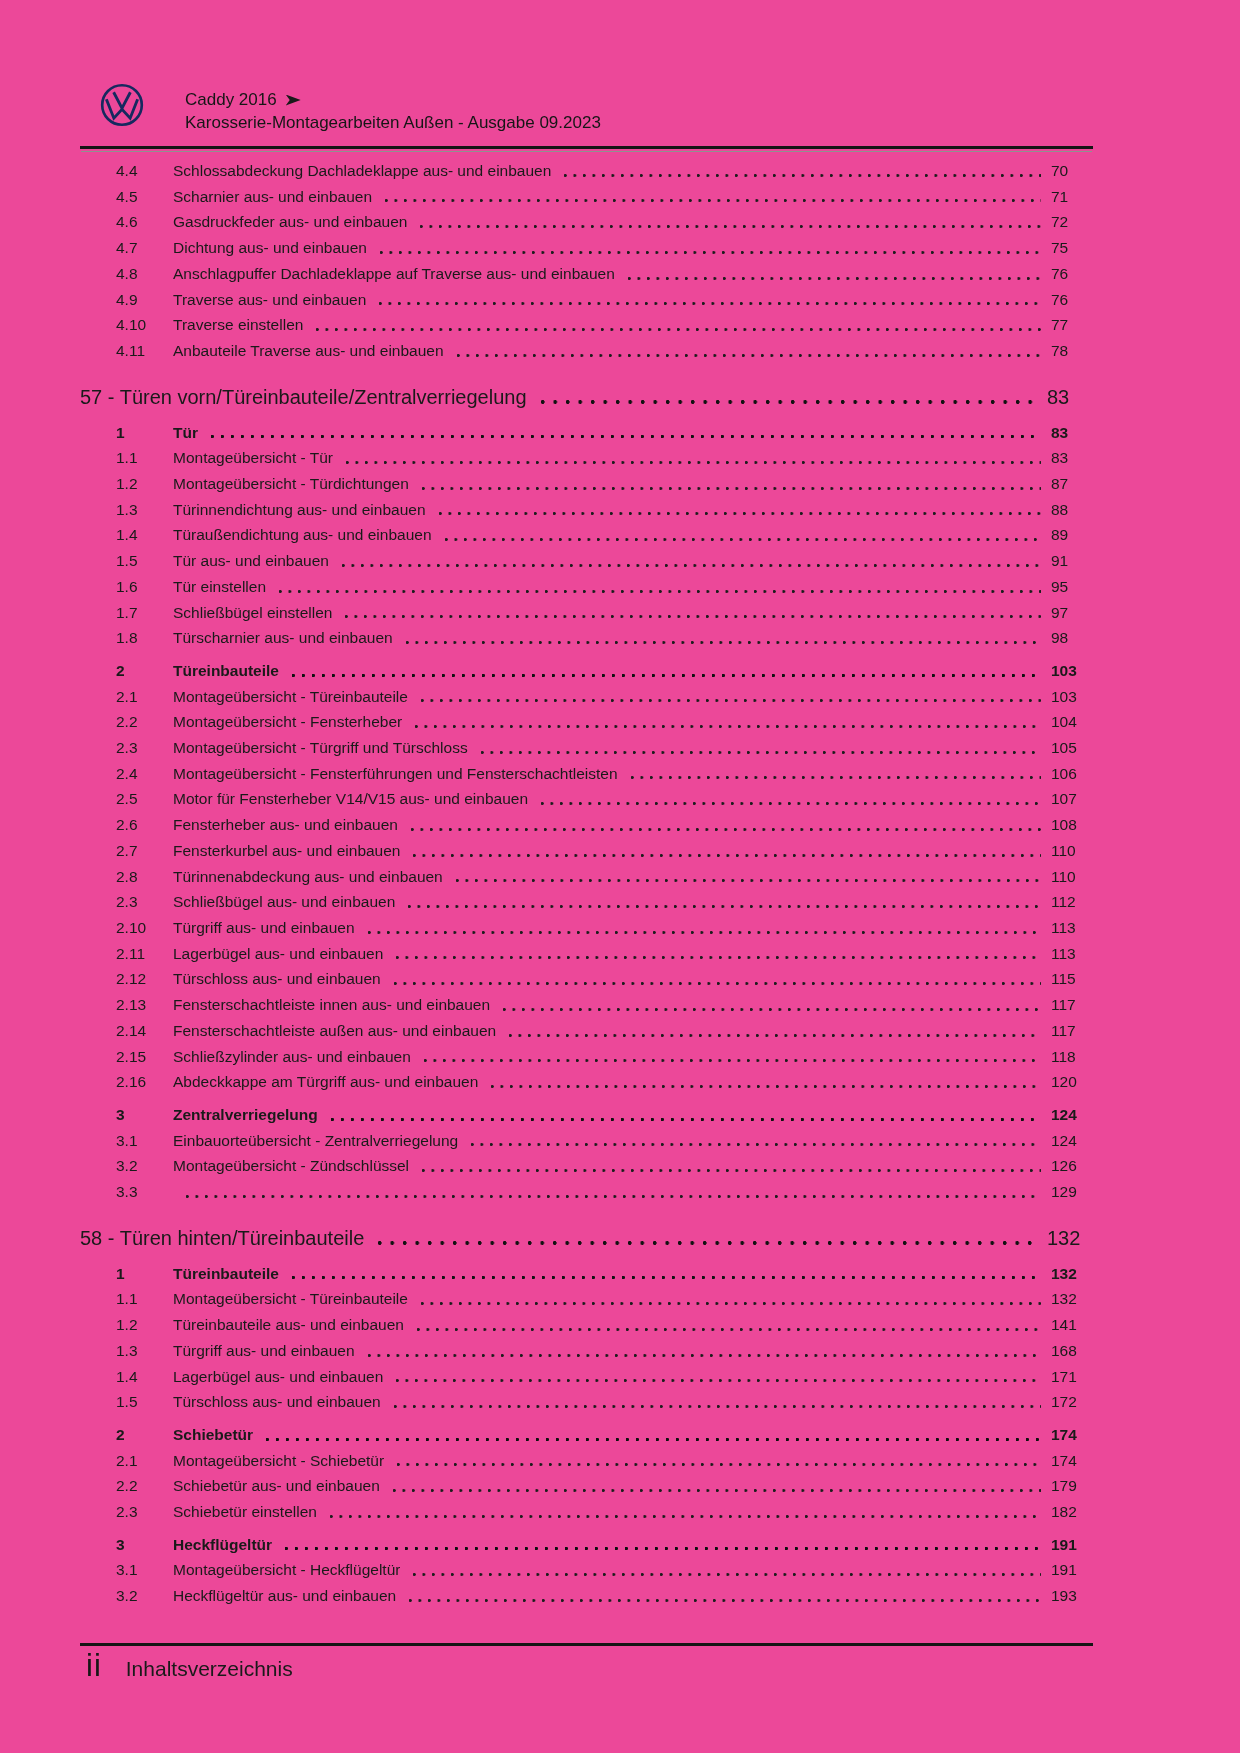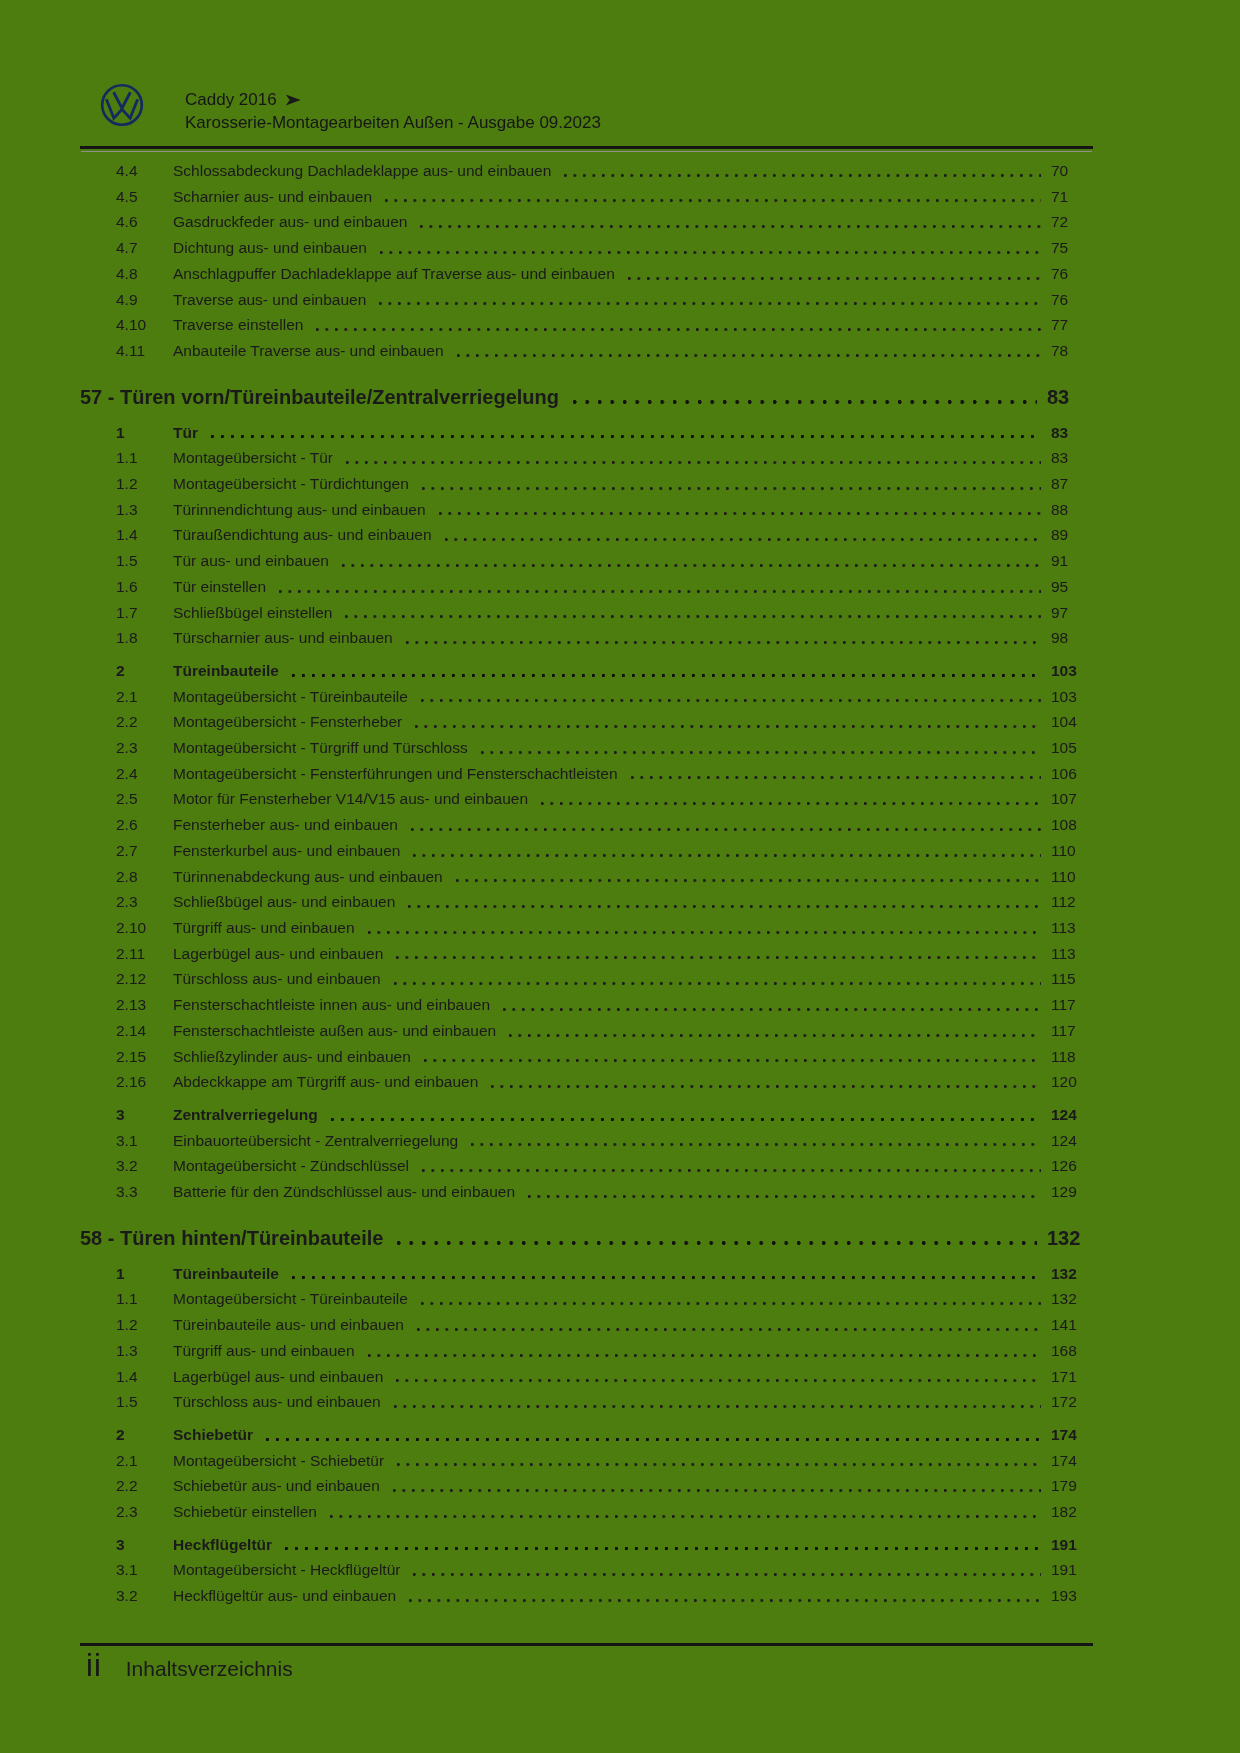--- a/index.html
+++ b/index.html
@@ -3,21 +3,21 @@
 <meta charset="utf-8">
 <style>
   html,body{margin:0;padding:0;background:#ffffff;}
   body{
     width:1240px;height:1753px;
     font-family:"Liberation Sans","DejaVu Sans",sans-serif;
     color:#1a1a1a;
     position:relative;
     overflow:hidden;
   }
-  .page{position:absolute;inset:0;background:#4d7c0f;padding-left:24px;}
+  .page{position:absolute;inset:0;background:#ec4899;padding-left:24px;}
 
   
   .logo{position:absolute;left:100px;top:83px;width:44px;height:44px;}
   .hgroup{position:absolute;left:185px;top:88px;line-height:23px;font-size:17px;color:#161616;}
   .hline1{display:flex;align-items:center;gap:9px;}
   .arrow{display:inline-block;width:15px;height:11px;background:#1a1a1a;
          clip-path:polygon(0 0,100% 50%,0 100%,27% 50%);margin-top:1px;}
   .rule{position:absolute;left:80px;width:1013px;background:#151515;}
   .header-rule{top:146px;height:3px;box-shadow:0 4px 0 -1px #909090;}
   .footer-rule{top:1643px;height:2.5px;}
@@ -27,21 +27,21 @@
   .row{display:flex;align-items:baseline;line-height:25.7px;font-size:15.5px;white-space:nowrap;}
   .row .num{flex:0 0 57px;margin-left:36px;}
   .row .title{flex:0 1 auto;overflow:hidden;}
   .row .leader{flex:1 1 20px;height:3px;align-self:flex-end;margin:0 10px 7px 13px;
     background-image:radial-gradient(circle at 1.3px 1.5px,#1c1c1c 1.2px,rgba(0,0,0,0) 1.7px);
     background-size:9.5px 3px;background-repeat:repeat-x;min-width:14px;}
   .row .pg{flex:0 0 42px;text-align:left;}
   .row.bold{font-weight:bold;margin-top:7px;}
   .row.bold .leader{background-image:radial-gradient(circle at 1.4px 1.5px,#111 1.35px,rgba(0,0,0,0) 1.8px);
     background-size:10px 3px;}
-  .row.heading{font-weight:bold;font-size:20px;line-height:30px;margin-top:18px;margin-bottom:8px;}
+  .row.heading{font-weight:normal;font-size:20px;line-height:30px;margin-top:18px;margin-bottom:8px;}
   .row.heading .h-label{flex:0 1 auto;}
   .row.heading .leader{height:3.5px;margin:0 10px 8px 14px;
     background-image:radial-gradient(circle at 1.7px 1.7px,#111 1.55px,rgba(0,0,0,0) 2.1px);
     background-size:12.5px 3.5px;}
   .row.heading .pg{flex:0 0 46px;}
 
   
   .footer{position:absolute;left:86px;top:1648px;display:flex;align-items:baseline;gap:24px;}
   .roman{font-size:31px;letter-spacing:1px;color:#161616;}
   .flabel{font-size:21px;color:#1a1a1a;}
@@ -290,21 +290,20 @@
         <span class="pg">124</span>
       </div>
       <div class="row">
         <span class="num">3.2</span>
         <span class="title">Montageübersicht - Zündschlüssel</span>
         <span class="leader"></span>
         <span class="pg">126</span>
       </div>
       <div class="row">
         <span class="num">3.3</span>
-        <span class="title">Batterie für den Zündschlüssel aus- und einbauen</span>
         <span class="leader"></span>
         <span class="pg">129</span>
       </div>
       <div class="row heading">
         <span class="h-label">58 - Türen hinten/Türeinbauteile</span>
         <span class="leader"></span>
         <span class="pg">132</span>
       </div>
       <div class="row bold">
         <span class="num">1</span>

